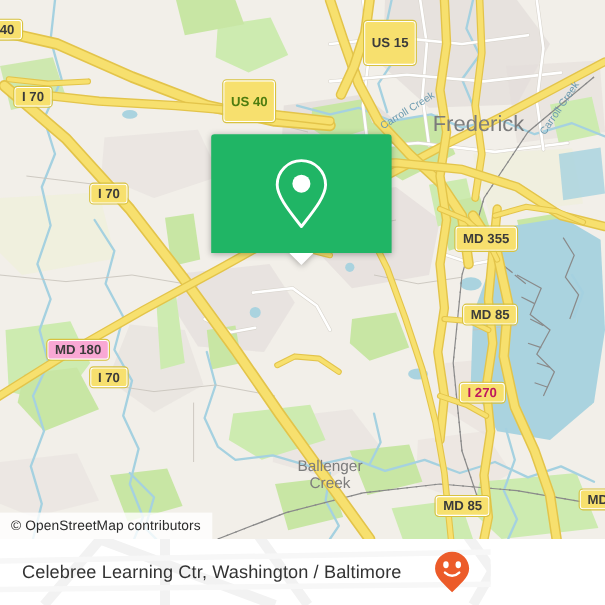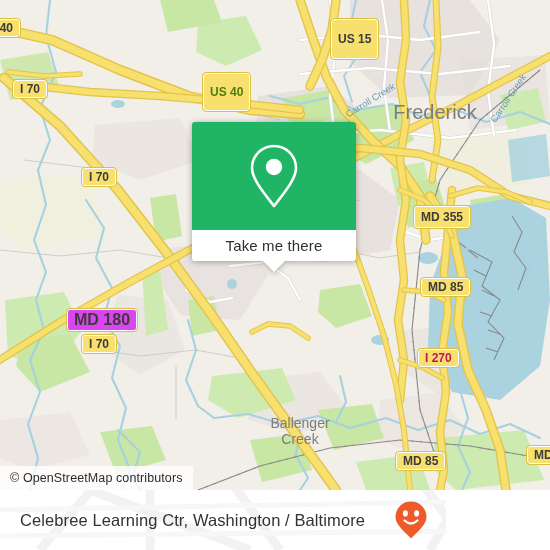--- a/index.html
+++ b/index.html
@@ -317,21 +317,21 @@
       <div style="position:absolute;left:13px;top:79px;">
         <span style="display:inline-block;background:#f7e06e;border:1.6px solid #ffffff;outline:1.2px solid #d8c23f;border-radius:3px;padding:1px 6px;font-size:12px;font-weight:bold;color:#3b3b3b;font-family:'Liberation Sans',sans-serif;">I 70</span>
       </div>
       <div style="position:absolute;left:82px;top:167px;">
         <span style="display:inline-block;background:#f7e06e;border:1.6px solid #ffffff;outline:1.2px solid #d8c23f;border-radius:3px;padding:1px 6px;font-size:12px;font-weight:bold;color:#3b3b3b;font-family:'Liberation Sans',sans-serif;">I 70</span>
       </div>
       <div style="position:absolute;left:82px;top:334px;">
         <span style="display:inline-block;background:#f7e06e;border:1.6px solid #ffffff;outline:1.2px solid #d8c23f;border-radius:3px;padding:1px 6px;font-size:12px;font-weight:bold;color:#3b3b3b;font-family:'Liberation Sans',sans-serif;">I 70</span>
       </div>
       <div style="position:absolute;left:43px;top:309px;">
-        <span style="display:inline-block;background:#d946ef;border:1.6px solid #ffffff;outline:1.2px solid #d8c23f;border-radius:3px;padding:1px 6px;font-size:16px;font-weight:bold;color:#3b3b3b;font-family:'Liberation Sans',sans-serif;margin-left:24px;">MD 180</span>
+        <span style="display:inline-block;background:#f9a8d4;border:1.6px solid #ffffff;outline:1.2px solid #d8c23f;border-radius:3px;padding:1px 6px;font-size:12px;font-weight:bold;color:#3b3b3b;font-family:'Liberation Sans',sans-serif;">MD 180</span>
       </div>
       <div style="position:absolute;left:414px;top:206px;">
         <span style="display:inline-block;background:#f7e06e;border:1.6px solid #ffffff;outline:1.2px solid #d8c23f;border-radius:3px;padding:3px 6px;font-size:12px;font-weight:bold;color:#3b3b3b;font-family:'Liberation Sans',sans-serif;">MD 355</span>
       </div>
       <div style="position:absolute;left:421px;top:277px;">
         <span style="display:inline-block;background:#f7e06e;border:1.6px solid #ffffff;outline:1.2px solid #d8c23f;border-radius:3px;padding:1px 6px;font-size:12px;font-weight:bold;color:#3b3b3b;font-family:'Liberation Sans',sans-serif;">MD 85</span>
       </div>
       <div style="position:absolute;left:418px;top:348px;">
         <span style="display:inline-block;background:#f7e06e;border:1.6px solid #ffffff;outline:1.2px solid #d8c23f;border-radius:3px;padding:1px 6px;font-size:12px;font-weight:bold;color:#be185d;font-family:'Liberation Sans',sans-serif;">I 270</span>
       </div>
@@ -347,23 +347,20 @@
       <span>© OpenStreetMap contributors</span>
     </div>
   </div>
 
   <div id="popup">
     <div class="card-top">
       <svg width="52" height="66" viewBox="0 0 52 66">
         <path d="M26 3 C13.8 3 4 12.8 4 25 C4 36 16 50 26 63 C36 50 48 36 48 25 C48 12.8 38.2 3 26 3 Z" fill="none" stroke="#ffffff" stroke-width="2.6" stroke-linejoin="round"></path>
         <circle cx="26" cy="24" r="8.2" fill="#ffffff"></circle>
       </svg>
-    </div>
-    <div class="card-bottom">
-      <span>Take me there</span>
     </div>
     <div class="card-tail"></div>
   </div>
 
   <div id="footer">
     <svg class="ghost" width="550" height="60" viewBox="0 0 550 60">
       <g stroke="#f2f2f2" stroke-width="9" fill="none">
         <path d="M40 60 L100 -10"></path>
         <path d="M150 -10 L150 60"></path>
         <path d="M90 0 L250 60"></path>

